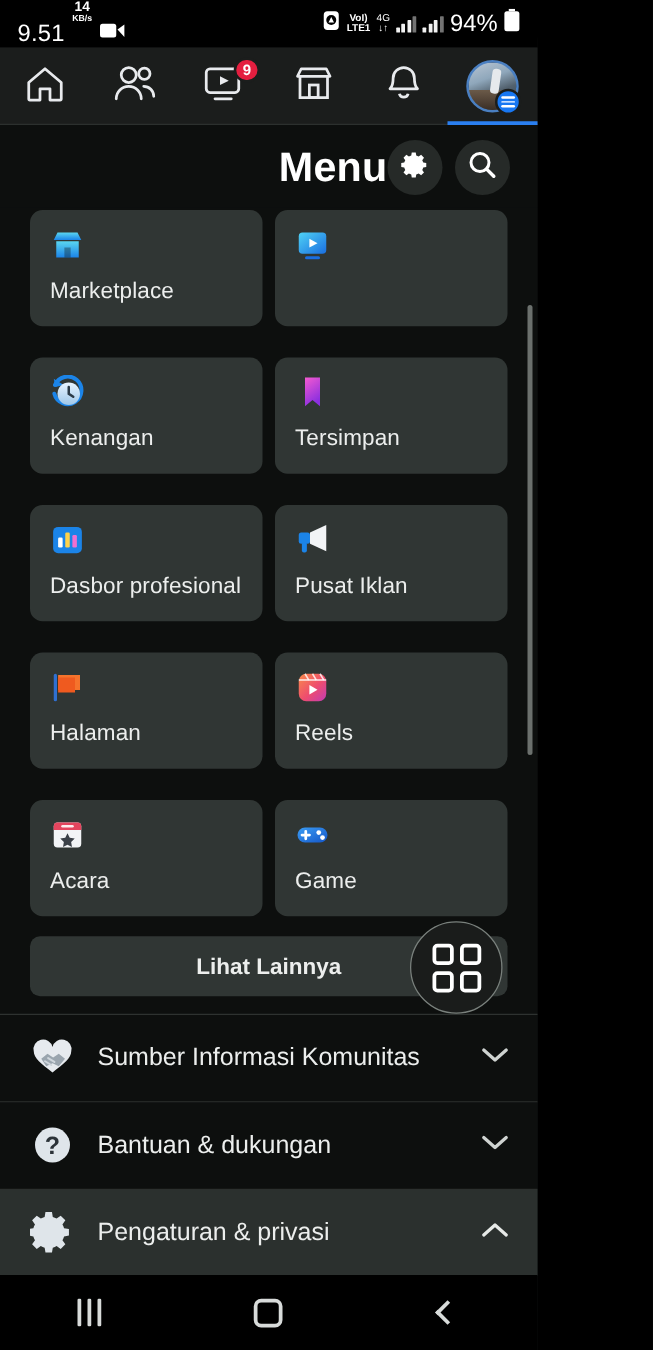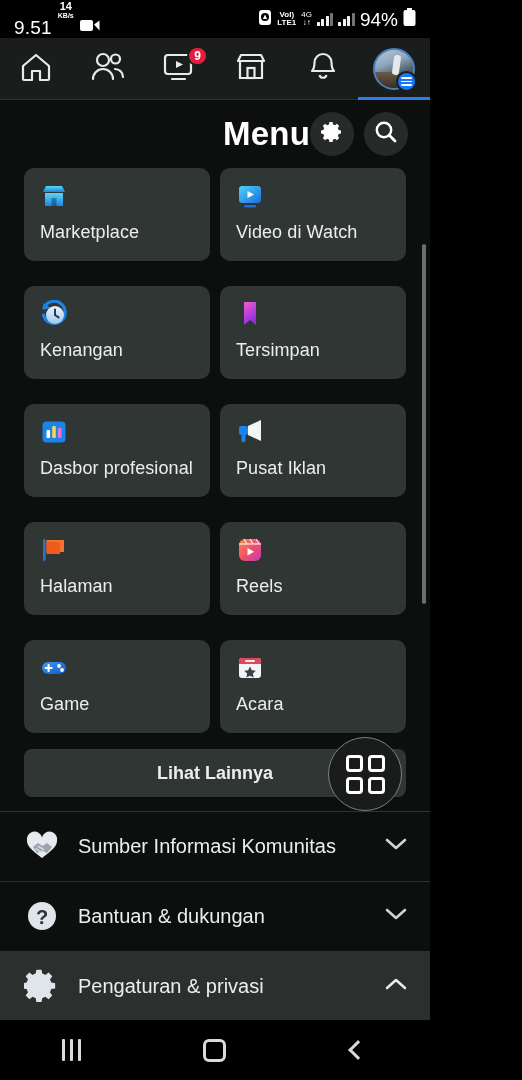--- a/index.html
+++ b/index.html
@@ -314,21 +314,20 @@
                 <linearGradient id="gvw" x1="0" y1="0" x2="1" y2="1">
                   <stop offset="0" stop-color="#4fd2f5"></stop>
                   <stop offset="1" stop-color="#1a6ee0"></stop>
                 </linearGradient>
               </defs>
             <rect x="3" y="4" width="22" height="17" rx="3" fill="url(#gvw)"></rect>
             <path d="M11.5 9 L18 12.5 L11.5 16 Z" fill="#fff"></path>
             <rect x="8" y="23" width="12" height="2.4" rx="1.2" fill="#1a6ee0"></rect>
           </svg>
         </div>
-        <div class="lbl">Video di Watch</div>
       </div>
 
       <div class="tile">
         <div class="ic">
           <svg width="28" height="28" viewBox="0 0 28 28">
             <defs>
                 <linearGradient id="gmem" x1="0" y1="0" x2="0" y2="1">
                   <stop offset="0" stop-color="#e9f4ff"></stop>
                   <stop offset="1" stop-color="#9fc8ea"></stop>
                 </linearGradient>
@@ -406,47 +405,47 @@
             <path d="M8 3 L11 8 M14 3 L17 8 M20 3 L23 8" stroke="#fff" stroke-width="1.2" opacity=".8"></path>
             <path d="M11.5 12 L18 15.8 L11.5 19.6 Z" fill="#fff"></path>
           </svg>
         </div>
         <div class="lbl">Reels</div>
       </div>
 
       <div class="tile">
         <div class="ic">
           <svg width="28" height="28" viewBox="0 0 28 28">
+            <rect x="3" y="4" width="22" height="20" rx="3" fill="#f2f4f6"></rect>
+            <path d="M3 7 a3 3 0 0 1 3 -3 H22 a3 3 0 0 1 3 3 V10 H3 Z" fill="#e4455e"></path>
+            <rect x="9" y="6" width="10" height="2" rx="1" fill="#fff" opacity=".9"></rect>
+            <path d="M14 12.5 L15.8 16.2 L19.8 16.8 L16.9 19.6 L17.6 23.5 L14 21.7 L10.4 23.5 L11.1 19.6 L8.2 16.8 L12.2 16.2 Z" fill="#3b4148"></path>
+          </svg>
+        </div>
+        <div class="lbl">Acara</div>
+      </div>
+
+      <div class="tile">
+        <div class="ic">
+          <svg width="28" height="28" viewBox="0 0 28 28">
             <defs>
                 <linearGradient id="ggm" x1="0" y1="0" x2="1" y2="1">
                   <stop offset="0" stop-color="#3b9df5"></stop>
                   <stop offset="1" stop-color="#1456c8"></stop>
                 </linearGradient>
               </defs>
             <rect x="2" y="8" width="24" height="12" rx="6" fill="url(#ggm)"></rect>
             <path d="M8.6 11 V17 M5.6 14 H11.6" stroke="#fff" stroke-width="2.2" stroke-linecap="round"></path>
             <circle cx="19" cy="12" r="1.9" fill="#fff"></circle>
             <circle cx="22" cy="16" r="1.9" fill="#fff"></circle>
           </svg>
         </div>
         <div class="lbl">Game</div>
       </div>
 
-      <div class="tile">
-        <div class="ic">
-          <svg width="28" height="28" viewBox="0 0 28 28">
-            <rect x="3" y="4" width="22" height="20" rx="3" fill="#f2f4f6"></rect>
-            <path d="M3 7 a3 3 0 0 1 3 -3 H22 a3 3 0 0 1 3 3 V10 H3 Z" fill="#e4455e"></path>
-            <rect x="9" y="6" width="10" height="2" rx="1" fill="#fff" opacity=".9"></rect>
-            <path d="M14 12.5 L15.8 16.2 L19.8 16.8 L16.9 19.6 L17.6 23.5 L14 21.7 L10.4 23.5 L11.1 19.6 L8.2 16.8 L12.2 16.2 Z" fill="#3b4148"></path>
-          </svg>
-        </div>
-        <div class="lbl">Acara</div>
-      </div>
-
     </div>
 
     <div class="seemore-wrap">
       <div class="seemore">
         <span>Lihat Lainnya</span>
       </div>
       <div class="fab">
         <div class="fab-grid">
             <i></i>
             <i></i>

